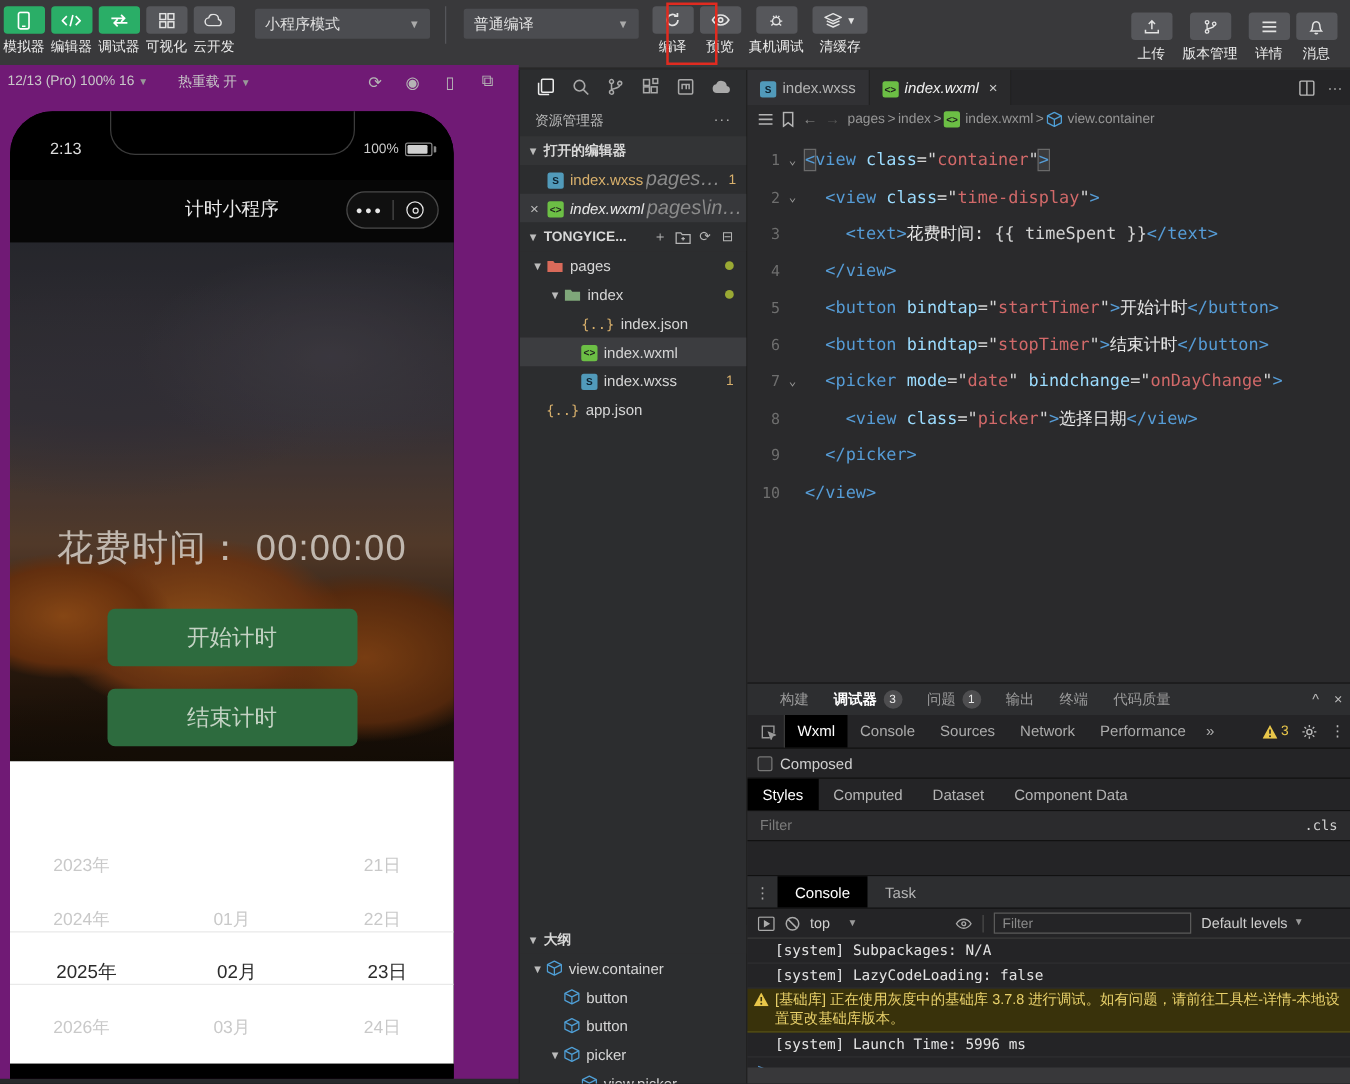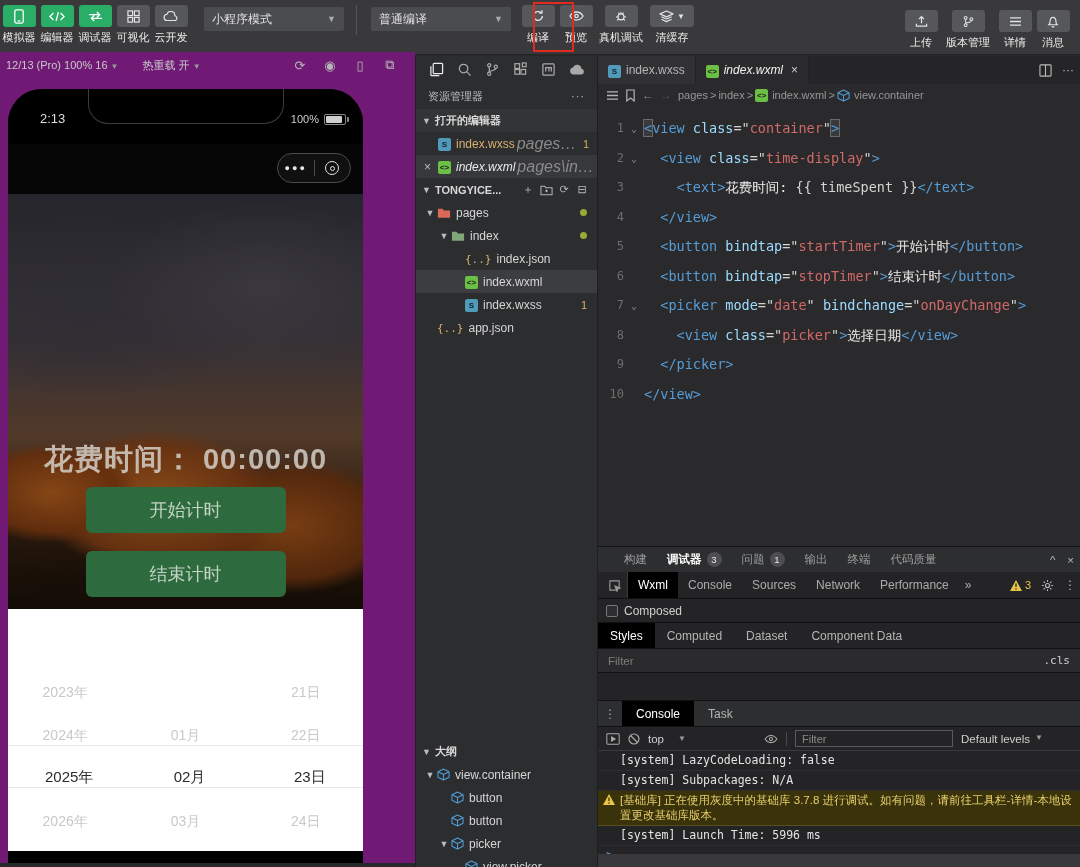--- a/index.html
+++ b/index.html
@@ -52,21 +52,21 @@
     background:
       radial-gradient(ellipse 120px 70px at 12% 72%, rgba(190,100,30,.95) 0%, rgba(140,65,18,.9) 55%, rgba(0,0,0,0) 72%),
       radial-gradient(ellipse 160px 95px at 42% 74%, rgba(200,110,34,.95) 0%, rgba(146,70,24,.9) 58%, rgba(0,0,0,0) 75%),
       radial-gradient(ellipse 150px 90px at 80% 80%, rgba(172,88,26,.95) 0%, rgba(122,58,18,.9) 58%, rgba(0,0,0,0) 75%),
       radial-gradient(ellipse 320px 90px at 50% 102%, #1d1309 0%, rgba(29,19,9,0) 85%),
       radial-gradient(ellipse 220px 120px at 72% 22%, rgba(84,80,90,.8) 0%, rgba(0,0,0,0) 70%),
       radial-gradient(ellipse 260px 130px at 22% 28%, rgba(66,63,72,.85) 0%, rgba(0,0,0,0) 70%),
       linear-gradient(#34353d 0%, #49434b 34%, #71503a 58%, #3c2514 78%, #191008 100%);
   }
   .scene::after { content:""; position:absolute; inset:0; background:rgba(0,0,0,.28); }
-  .p-timer { position:absolute; left:0; right:0; top:330px; text-align:center; font-size:29px; font-weight:bold; color:rgba(208,202,194,.88); letter-spacing:1px; z-index:2;margin-top:21px; }
+  .p-timer { position:absolute; left:0; right:0; top:330px; text-align:center; font-size:29px; font-weight:normal; color:rgba(208,202,194,.88); letter-spacing:1px; z-index:2; }
   .p-btn { position:absolute; left:50%; transform:translateX(-50%); width:200px; height:46px; border-radius:6px; background:#2d6b3e; color:#c4d3c4; font-size:18px; display:flex; align-items:center; justify-content:center; z-index:2; cursor:pointer; }
   .p-btn.b1 { top:398px; } .p-btn.b2 { top:462px; }
   .sheet { position:absolute; left:0; top:520px; width:355px; height:242px; background:#fff; overflow:hidden; z-index:3; }
   .sheet-head { height:46px; display:flex; align-items:center; justify-content:space-between; padding:0 20px; border-bottom:1px solid #ececec; font-size:16px; }
   .sheet-cancel { color:#4a4a4a; cursor:pointer; }
   .sheet-ok { color:#07c160; cursor:pointer; }
   .wheel { position:absolute; left:0; right:0; top:50px; }
   .w-row { height:43px; display:flex; align-items:flex-end;gap:6px; }
   .w-row span { flex:1; text-align:center; font-size:14px; color:#c9c9c9; }
   .w-row.sel { border-top:1px solid #e9e9e9; border-bottom:1px solid #e9e9e9; }
@@ -326,20 +326,21 @@
         <div class="notch"></div>
         <div class="p-batt">
           <span>100%</span>
           <span class="batt-body">
               <i></i>
             </span>
             <span class="batt-nub"></span>
         </div>
       </div>
       <div class="p-nav">
+        <div class="p-title">计时小程序</div>
         <div class="capsule">
           <span class="cap-dots">●●●</span>
           <span class="cap-sep"></span>
           <span class="cap-o">
               <b>
                 <i></i>
               </b>
             </span>
         </div>
       </div>
@@ -780,22 +781,22 @@
             </svg>
           </span>
         <span class="vdiv"></span>
         <span class="con-filter">Filter</span>
         <span class="con-levels">
             <span>Default levels</span>
             <span class="caret" style="font-size:8px;color:#999;">▼</span>
           </span>
       </div>
       <div class="logs" id="logList">
+          <div class="log">[system] Subpackages: N/A</div>
           <div class="log">[system] LazyCodeLoading: false</div>
-          <div class="log">[system] Subpackages: N/A</div>
           <div class="log warn"><span class="wic"><svg width="12" height="11" viewBox="0 0 12 11">
                 <path d="M6 0 12 11H0z" fill="#e8c64a"></path>
                 <path d="M6 3.6v3.4" stroke="#39320b" stroke-width="1.3"></path>
                 <circle cx="6" cy="9" r=".8" fill="#39320b"></circle>
               </svg></span>[基础库] 正在使用灰度中的基础库 3.7.8 进行调试。如有问题，请前往工具栏-详情-本地设置更改基础库版本。</div>
           <div class="log">[system] Launch Time: 5996 ms</div>
         </div>
       <div class="prompt">&gt;</div>
       <div class="dbg-bottom"></div>
     </div>

